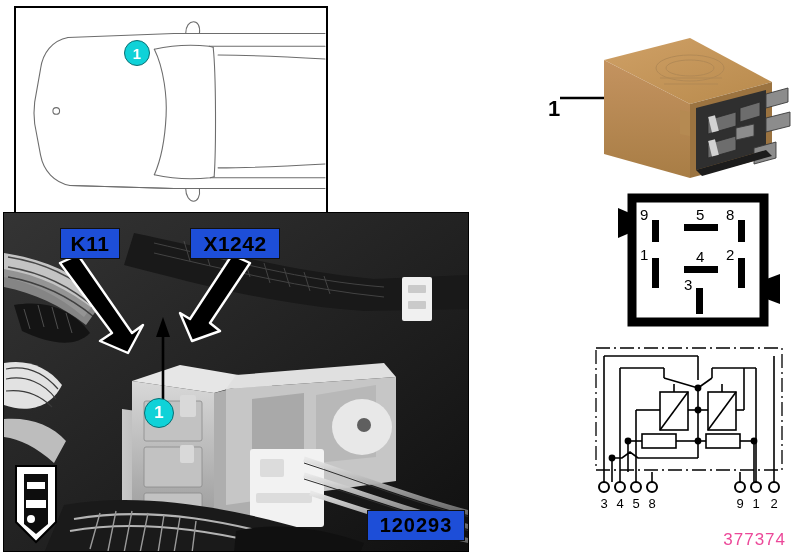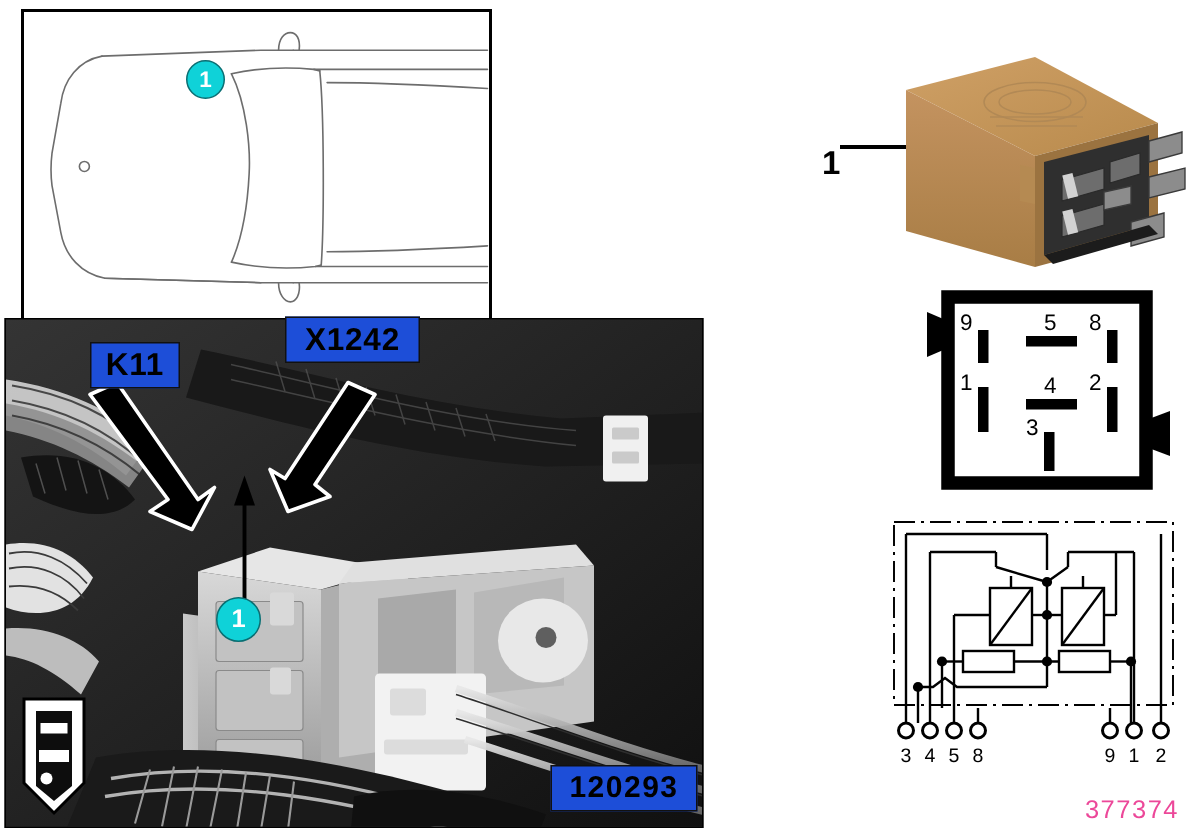--- a/index.html
+++ b/index.html
@@ -16,21 +16,21 @@
   
   #photo-panel{left:3px;top:212px;width:466px;height:340px;
                background:#2b2b2b;border:1px solid #000;box-sizing:border-box;
                overflow:hidden;}
   #photo-panel svg.photo{position:absolute;left:0;top:0;width:466px;height:340px;}
 
   .callout{position:absolute;background:#1d4ed8;border:1px solid #111;
            color:#000;font-weight:bold;letter-spacing:.5px;
            display:flex;align-items:center;justify-content:center;}
   #lbl-k11{left:60px;top:228px;width:58px;height:29px;font-size:21px;}
-  #lbl-x1242{left:190px;top:211px;width:88px;height:29px;font-size:21px;}
+  #lbl-x1242{left:190px;top:228px;width:88px;height:29px;font-size:21px;}
   #lbl-imgno{left:367px;top:510px;width:96px;height:29px;font-size:20px;
              letter-spacing:1px;}
 
   
   .badge{position:absolute;border-radius:50%;background:#0fd2d8;
          border:1.6px solid #0a6e72;color:#ffffff;font-weight:bold;
          display:flex;align-items:center;justify-content:center;
          box-sizing:border-box;}
   #badge-car{left:124px;top:40px;width:26px;height:26px;font-size:15px;}
   #badge-photo{left:144px;top:398px;width:30px;height:30px;font-size:17px;}

